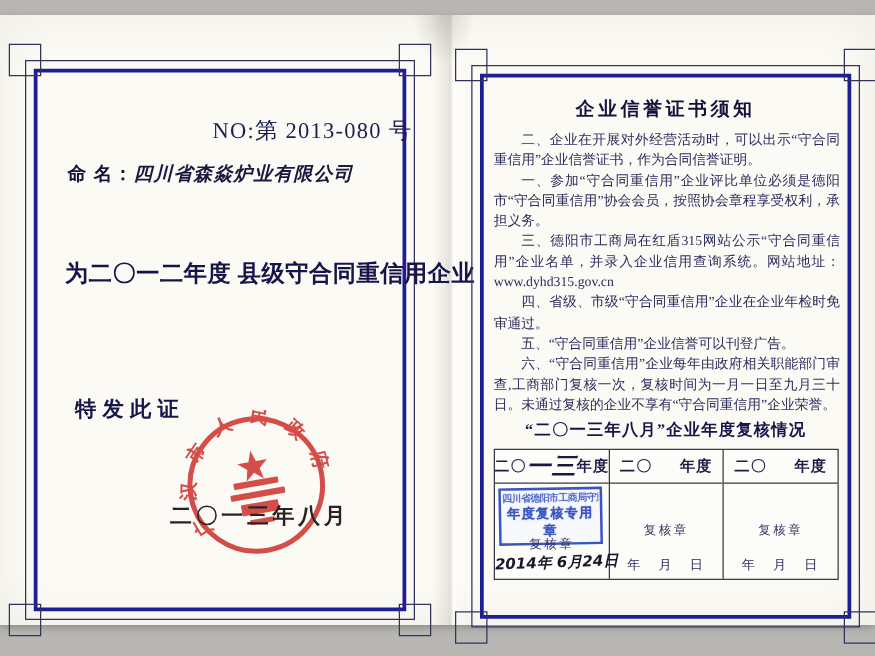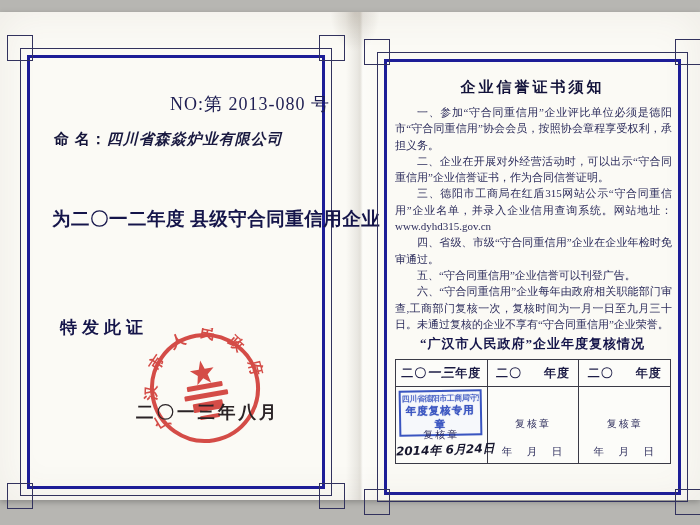--- a/index.html
+++ b/index.html
@@ -86,21 +86,21 @@
     position:absolute;left:18px;top:307px;width:274px;
     display:flex;border:1.5px solid #3a3a46;background:rgba(255,255,255,.4);
   }
   .rt-col{flex:1;display:flex;flex-direction:column;min-width:0;}
   .rt-col + .rt-col{border-left:1.5px solid #3a3a46;}
   .rt-head{
     height:26px;border-bottom:1.5px solid #3a3a46;
     display:flex;align-items:center;justify-content:center;
     font-size:12px;font-weight:bold;color:#1c1c46;letter-spacing:1px;white-space:nowrap;
   }
-  .rt-head .handwriting{font-size:13px;}
+  .rt-head .handwriting{font-size:19px;}
   .rt-body{height:76px;position:relative;}
   .stamp{
     position:absolute;left:3px;top:3px;right:5px;
     border:2px solid #3a55c0;color:#3a55c0;text-align:center;
     padding:1px 1px 2px;transform:rotate(-1deg);
     text-shadow:0 0 1px rgba(58,85,192,.8);
     background:rgba(235,240,255,.35);
   }
   .stamp .l1{font-size:8px;letter-spacing:-.5px;white-space:nowrap;overflow:hidden;}
   .stamp .l2{font-size:10.5px;font-weight:bold;letter-spacing:1px;}
@@ -166,29 +166,29 @@
       <div class="frame-inner"></div>
       <div class="corner tl"></div>
       <div class="corner tr"></div>
       <div class="corner bl"></div>
       <div class="corner br"></div>
     </div>
 
     <div class="notice-title">企业信誉证书须知</div>
 
     <div class="notice-body">
+      <p>二、企业在开展对外经营活动时，可以出示“守合同重信用”企业信誉证书，作为合同信誉证明。</p>
       <p>一、参加“守合同重信用”企业评比单位必须是德阳市“守合同重信用”协会会员，按照协会章程享受权利，承担义务。</p>
-      <p>二、企业在开展对外经营活动时，可以出示“守合同重信用”企业信誉证书，作为合同信誉证明。</p>
       <p>三、德阳市工商局在红盾315网站公示“守合同重信用”企业名单，并录入企业信用查询系统。网站地址：www.dyhd315.gov.cn</p>
       <p>四、省级、市级“守合同重信用”企业在企业年检时免审通过。</p>
       <p>五、“守合同重信用”企业信誉可以刊登广告。</p>
       <p>六、“守合同重信用”企业每年由政府相关职能部门审查,工商部门复核一次，复核时间为一月一日至九月三十日。未通过复核的企业不享有“守合同重信用”企业荣誉。</p>
     </div>
 
-    <div class="review-title">“广汉市人民政府”企业年度复核情况</div>
+    <div class="review-title">“二〇一三年八月”企业年度复核情况</div>
 
     <div class="review-table">
 
       <div class="rt-col">
         <div class="rt-head">
             <span>二〇</span>
             <span class="handwriting">一三</span>
             <span>年度</span>
           </div>
         <div class="rt-body">

